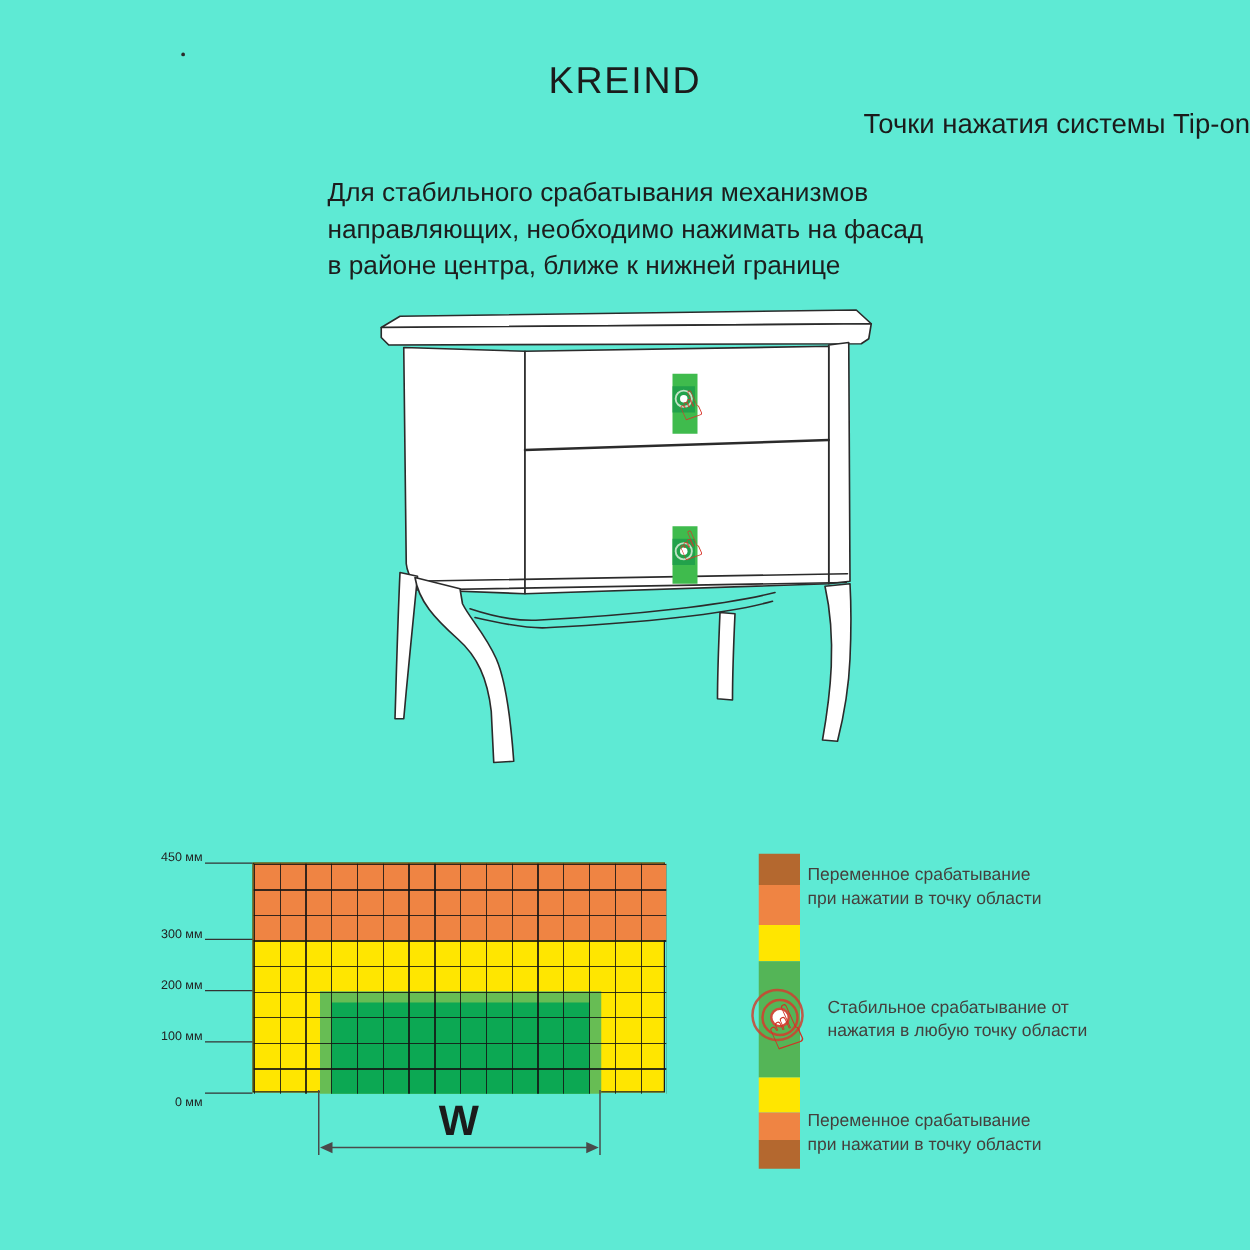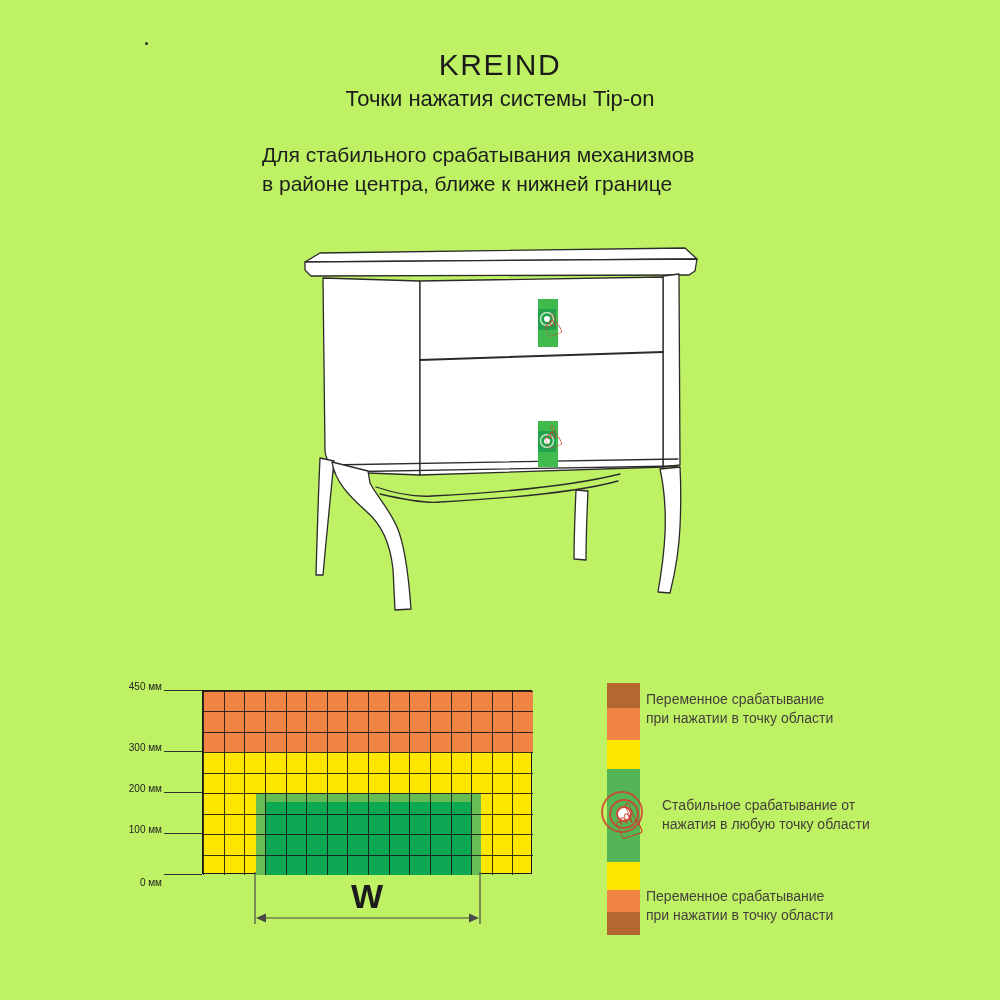--- a/index.html
+++ b/index.html
@@ -1,24 +1,24 @@
 <!DOCTYPE html>
 <html><head>
 <meta charset="utf-8">
 <style>
   * { margin:0; padding:0; box-sizing:border-box; }
   html,body { background:#fff; }
   body { font-family:"Liberation Sans", sans-serif; color:#1c1c1c; }
-  #page { position:relative; width:1000px; height:1000px; background:#bef264; overflow:hidden; }
+  #page { position:relative; width:1000px; height:1000px; background:#5eead4; overflow:hidden; }
 
   .stray-dot { position:absolute; left:145px; top:42px; width:3px; height:3px; background:#2a2a2a; border-radius:50%; }
 
   .brand { position:absolute; left:0; top:48px; width:1000px; text-align:center;
            font-size:30px; letter-spacing:1.5px; color:#1b1b1b; }
-  .subtitle { position:absolute; left:0; top:86px; width:1000px; text-align:center;
+  .subtitle { position:absolute; left:0; top:86px; width:1000px; text-align:right;
               font-size:22px; color:#1b1b1b; }
   .intro { position:absolute; left:262px; top:140px; font-size:21px; line-height:29px; color:#1d1d1d; }
 
   .furniture { position:absolute; left:280px; top:243px; width:445px; height:385px; }
   .furniture svg { width:100%; height:100%; }
 
   .hand { position:absolute; font-family:"DejaVu Sans", sans-serif; color:#d8352a; line-height:1; }
   .hand-top    { left:543px; top:311px; font-size:30px; transform:rotate(-24deg); }
   .hand-bottom { left:543px; top:423px; font-size:30px; transform:rotate(-24deg); }
   .hand-legend { left:613px; top:799px; font-size:46px; transform:rotate(-24deg); color:#cf3425; }
@@ -70,20 +70,21 @@
 
 <div id="page">
 
   <div class="stray-dot"></div>
 
   <div class="brand">KREIND</div>
   <div class="subtitle">Точки нажатия системы Tip-on</div>
 
   <div class="intro">
     <div>Для стабильного срабатывания механизмов</div>
+    <div>направляющих, необходимо нажимать на фасад</div>
     <div>в районе центра, ближе к нижней границе</div>
   </div>
 
   <div class="furniture">
     <svg viewBox="0 0 445 385" fill="none" stroke="#2b2b2b" stroke-width="1.3" stroke-linejoin="round" stroke-linecap="round">
 
       <path d="M25,19 L40,10 L405,5 L417,16 Z" fill="#ffffff"></path>
       <path d="M25,19 L417,16 L415,28 L409,32 L31,33 L25,27 Z" fill="#ffffff"></path>
 
       <path d="M43,35 L45,208 Q47,224 62,229 L140,232 L140,38 Z" fill="#ffffff"></path>

